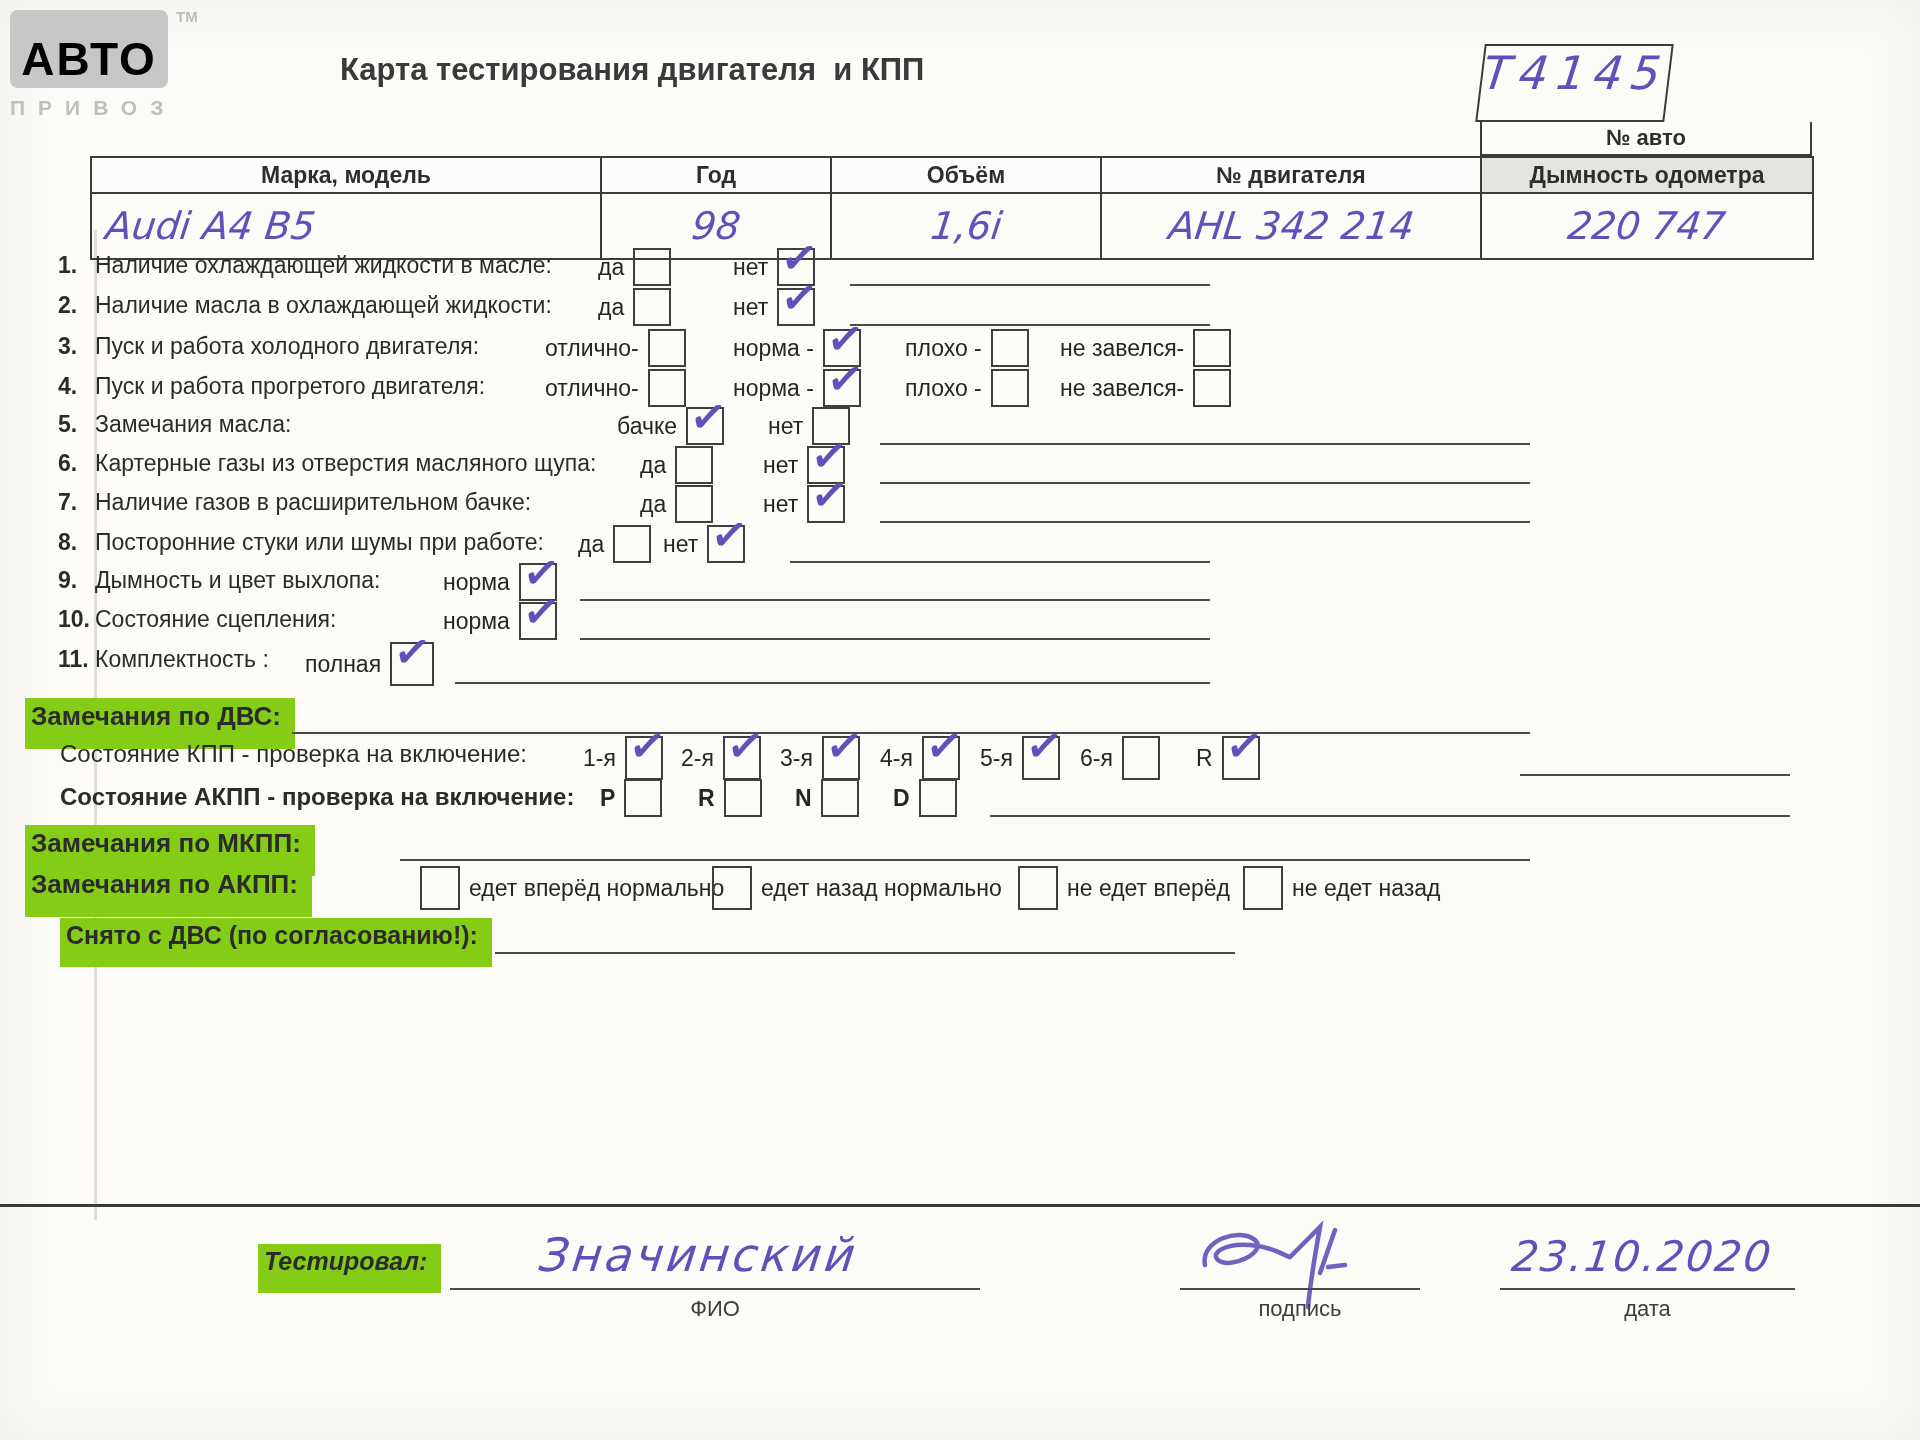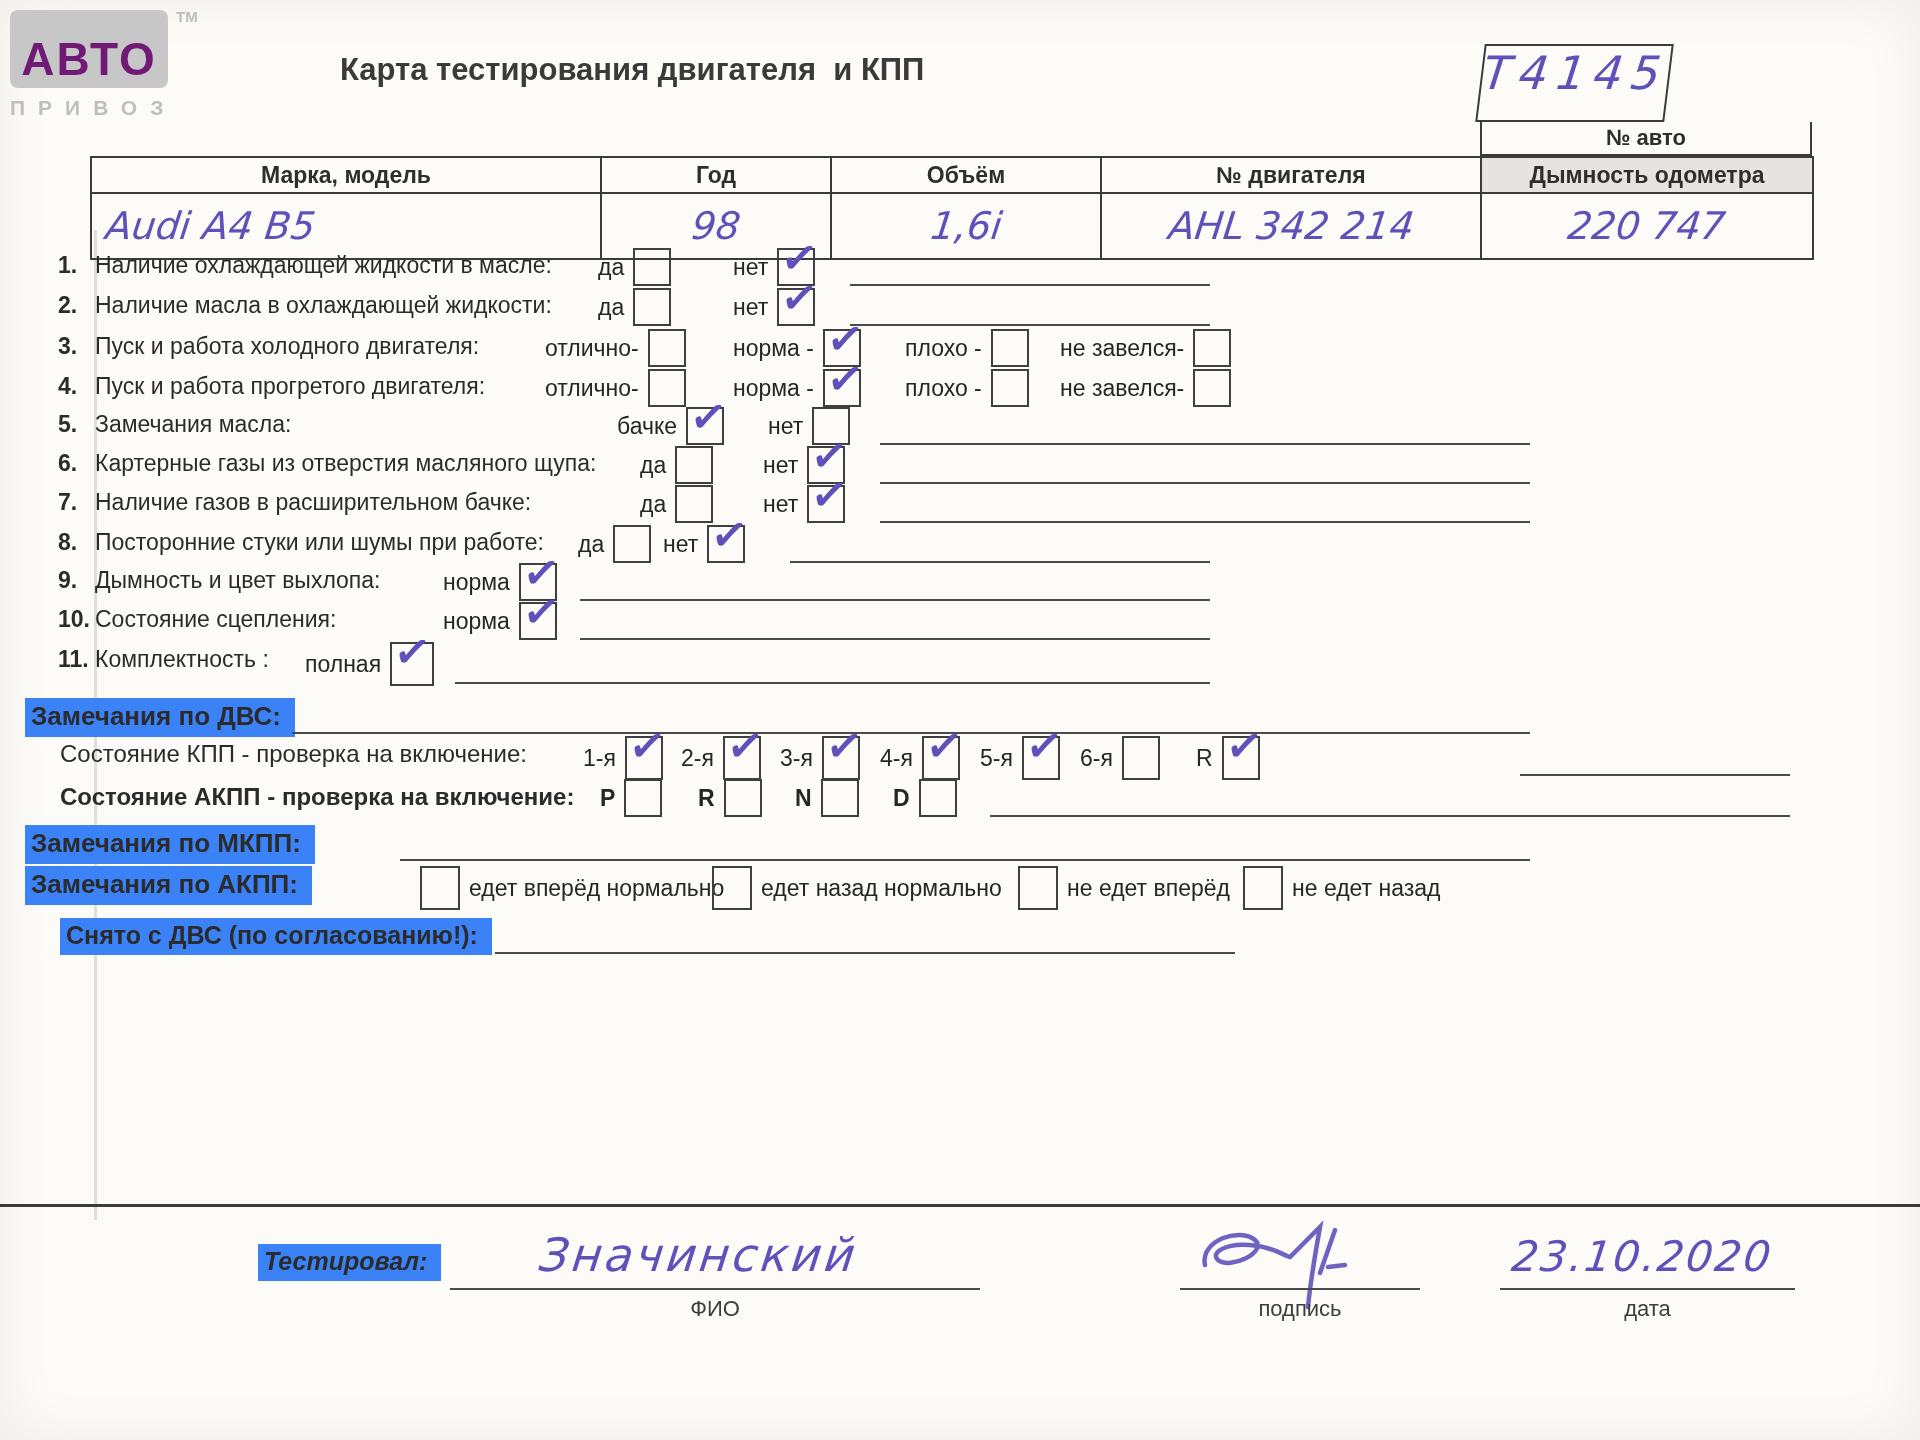--- a/index.html
+++ b/index.html
@@ -5,21 +5,21 @@
   html,body{margin:0;padding:0;background:#dcdcdc;}
   .page{position:relative;width:1920px;height:1440px;background:#fcfbf8;overflow:hidden;
         font-family:"Liberation Sans",sans-serif;color:#2e2e2e;
         box-shadow:inset 0 0 60px rgba(0,0,0,0.06);}
   .scan-streak{position:absolute;left:94px;top:230px;width:3px;height:990px;background:#d9d6d0;opacity:.8;}
 
   
   .logo{position:absolute;left:10px;top:10px;}
   .logo-block{width:158px;height:78px;background:#c7c7c7;border-radius:8px;
               display:flex;align-items:center;justify-content:center;}
-  .logo-block span{color:#701a75;font-weight:bold;font-size:46px;letter-spacing:2px;margin-top:20px;}
+  .logo-block span{color:#000000;font-weight:bold;font-size:46px;letter-spacing:2px;margin-top:20px;}
   .logo-tm{position:absolute;left:166px;top:-2px;font-size:15px;color:#bdbdbd;font-weight:bold;}
   .logo-sub{margin-top:8px;color:#bfbfbf;font-size:21px;font-weight:bold;letter-spacing:13px;}
 
   .title{position:absolute;left:340px;top:52px;margin:0;font-size:31px;font-weight:bold;color:#3a3a3a;white-space:pre;}
 
   
   .auto-box{position:absolute;left:1480px;top:44px;width:332px;}
   .auto-val{height:74px;border:2px solid #3b3b3b;display:flex;align-items:center;justify-content:center;
             font-size:46px;letter-spacing:8px;}
   .auto-lbl{height:32px;border:2px solid #3b3b3b;border-top:none;display:flex;align-items:center;justify-content:center;
@@ -35,21 +35,21 @@
 
   
   .ink{font-family:"DejaVu Sans",sans-serif;font-style:italic;color:#5e52ba;
        display:inline-block;transform:skewX(-7deg);}
 
   
   .row{position:absolute;left:0;width:1920px;height:46px;}
   .q-num{position:absolute;left:58px;top:0;font-weight:bold;font-size:23px;color:#2b2b2b;}
   .q-label{position:absolute;left:95px;top:0;font-size:23px;color:#2b2b2b;}
   .sec{font-weight:bold;font-size:26px;color:#2b2b2b;}
-  .hl{background:#3b82f6;padding:3px 14px 5px 6px;}
+  .hl{background:#84cc16;padding:3px 14px 17px 6px;}
   .opt{position:absolute;top:-4px;display:flex;align-items:center;gap:9px;}
   .opt .olbl{font-size:23px;color:#262626;white-space:nowrap;}
   .cb{position:relative;display:inline-block;width:34px;height:34px;border:2px solid #3f3f3f;flex:0 0 auto;}
   .cb .mark{position:absolute;left:2px;top:-14px;font-size:44px;line-height:1;color:#5e52ba;
             transform:rotate(7deg);font-weight:bold;}
   .wline{position:absolute;height:0;border-bottom:2px solid #4a4a4a;}
 
   .hr-full{position:absolute;left:0;top:1204px;width:1920px;height:3px;background:#3b3b3b;}
 
   

